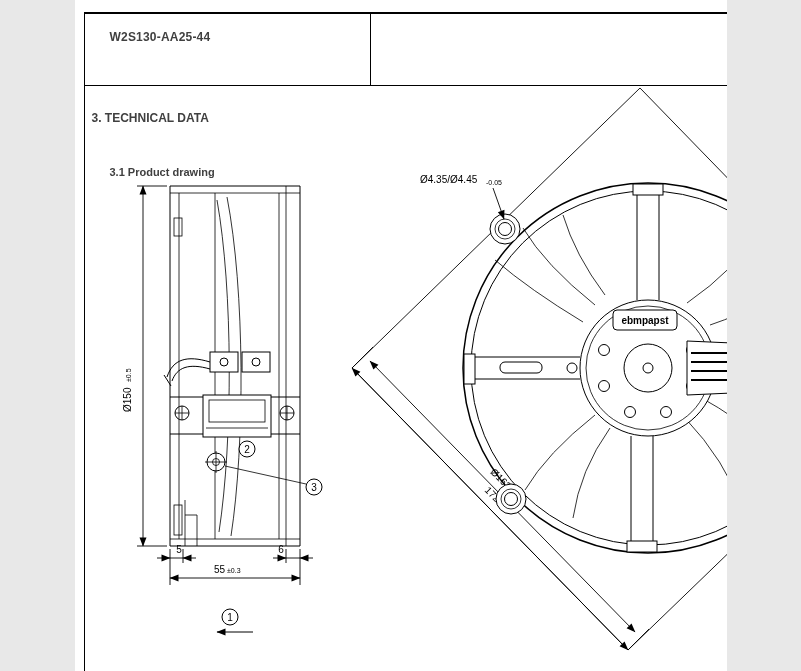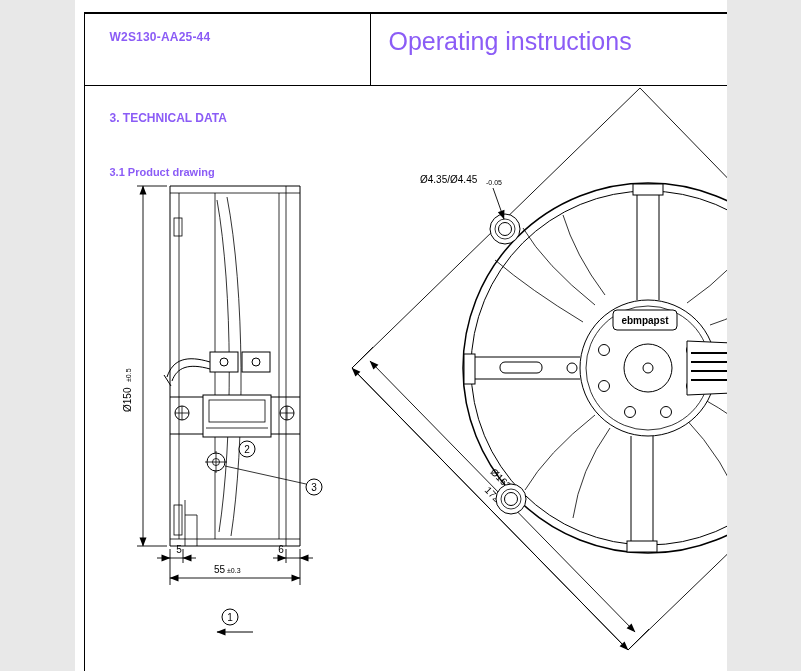--- a/index.html
+++ b/index.html
@@ -1,24 +1,24 @@
 <!DOCTYPE html>
 <html><head>
 <meta charset="utf-8">
 <style>
   html,body{margin:0;padding:0;background:#e8e8e8;}
   .page{
     position:relative;width:652px;height:671px;background:#ffffff;
-    font-family:"Liberation Sans","DejaVu Sans",sans-serif;color:#8b5cf6;
+    font-family:"Liberation Sans","DejaVu Sans",sans-serif;color:#404040;
     overflow:hidden;margin:0 auto;
   }
   .rule{position:absolute;background:#000;}
   .model{position:absolute;left:35px;top:30px;font-size:12px;font-weight:bold;letter-spacing:.2px;}
   .title{position:absolute;left:314px;top:27px;font-size:25px;font-weight:400;}
-  .h1{position:absolute;left:35px;top:111px;font-size:12px;font-weight:bold;}
+  .h1{position:absolute;left:17px;top:111px;font-size:12px;font-weight:bold;}
   .h2{position:absolute;left:35px;top:148px;font-size:11px;font-weight:bold;margin-top:18px;}
   svg.drawing{position:absolute;left:0;top:85px;}
   svg .ln{stroke:#000;stroke-width:1;fill:none;}
   svg .thk{stroke:#000;stroke-width:1.5;fill:none;}
   svg .thin{stroke:#000;stroke-width:.8;fill:none;}
   svg .dim{stroke:#000;stroke-width:.9;fill:none;}
   svg .wf{fill:#fff;}
   svg text{font-family:"Liberation Sans","DejaVu Sans",sans-serif;fill:#000;}
   svg .lab{font-size:10px;}
   svg .lab-s{font-size:7px;}
@@ -29,21 +29,20 @@
 <body>
 
 <div class="page">
 
   <div class="rule" style="left:10px;top:12px;width:785px;height:2px;"></div>
   <div class="rule" style="left:9px;top:12px;width:1px;height:659px;"></div>
   <div class="rule" style="left:295px;top:12px;width:1px;height:73px;"></div>
   <div class="rule" style="left:10px;top:85px;width:791px;height:1px;"></div>
 
   <div class="model">W2S130-AA25-44</div>
-  <div class="title">Operating instructions</div>
   <div class="h1">3. TECHNICAL DATA</div>
   <div class="h2">3.1 Product drawing</div>
 
   <svg class="drawing" width="801" height="586" viewBox="0 85 801 586">
     <defs>
       <marker id="arw" markerWidth="10" markerHeight="8" refX="9" refY="4" orient="auto-start-reverse" markerUnits="userSpaceOnUse">
         <path d="M0.5,0.5 L9.5,4 L0.5,7.5 Z" fill="#000"></path>
       </marker>
     </defs>
 

